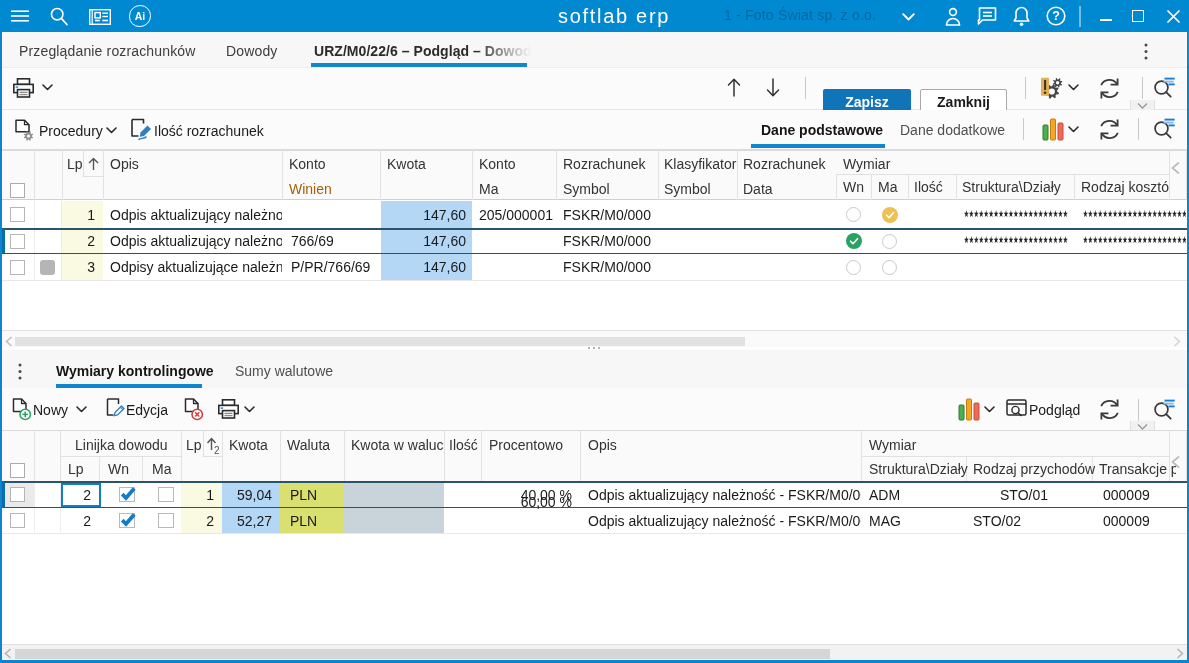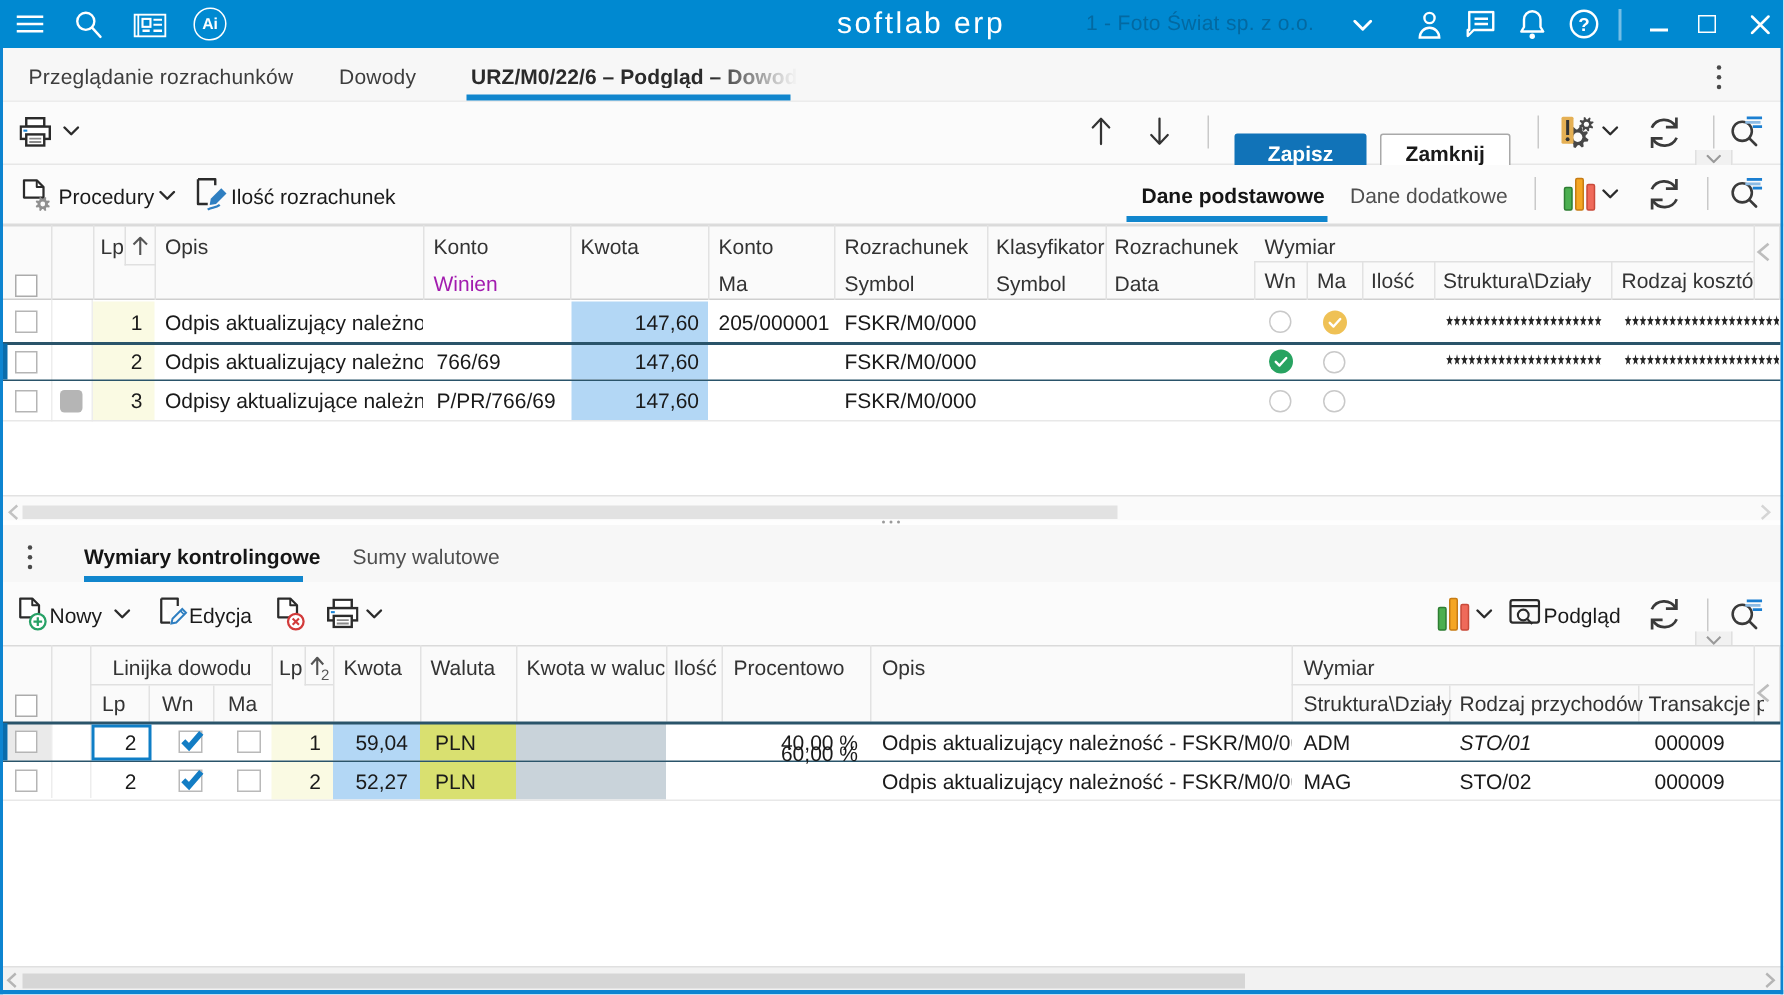--- a/index.html
+++ b/index.html
@@ -219,21 +219,21 @@
     <div class="abs" style="left:1186px;top:150px;width:1px;height:50px;background:#e2e2e2;"></div>
   </div>
 
 <div class="txt" style="left:67px;top:156px;font-size:14px;color:#333;">Lp</div>
 <div class="abs" style="left:83px;top:151px;width:21px;height:26px;border-left:1px solid #e0e0e0;border-bottom:1px solid #e0e0e0;box-sizing:border-box;"></div>
 <svg class="abs" style="left:87px;top:157px" width="13" height="14" viewBox="0 0 13 14">
   <path d="M6.5 13 V2 M2 6 L6.5 1.5 L11 6" fill="none" stroke="#555" stroke-width="1.4" stroke-linejoin="round"></path>
 </svg>
 <div class="txt" style="left:110px;top:156px;font-size:14px;color:#333;">Opis</div>
 <div class="txt" style="left:289px;top:156px;font-size:14px;color:#333;">Konto</div>
-<div class="txt" style="left:289px;top:181px;font-size:14px;color:#a21caf;">Winien</div>
+<div class="txt" style="left:289px;top:181px;font-size:14px;color:#a16207;">Winien</div>
 <div class="txt" style="left:387px;top:156px;font-size:14px;color:#333;">Kwota</div>
 <div class="txt" style="left:479px;top:156px;font-size:14px;color:#333;">Konto</div>
 <div class="txt" style="left:479px;top:181px;font-size:14px;color:#333;">Ma</div>
 <div class="txt" style="left:563px;top:156px;font-size:14px;color:#333;">Rozrachunek</div>
 <div class="txt" style="left:563px;top:181px;font-size:14px;color:#333;">Symbol</div>
 <div class="txt" style="left:664px;top:156px;font-size:14px;color:#333;">Klasyfikator</div>
 <div class="txt" style="left:664px;top:181px;font-size:14px;color:#333;">Symbol</div>
 <div class="txt" style="left:743px;top:156px;font-size:14px;color:#333;">Rozrachunek</div>
 <div class="txt" style="left:743px;top:181px;font-size:14px;color:#333;">Data</div>
 <div class="txt" style="left:843px;top:156px;font-size:14px;color:#333;">Wymiar</div>
@@ -550,21 +550,21 @@
     <div class="abs" style="left:222px;top:482px;width:58px;height:25px;background:#b3d7f5;"></div>
     <div class="abs" style="left:280px;top:482px;width:64px;height:25px;background:#d9e070;"></div>
     <div class="abs" style="left:344px;top:482px;width:100px;height:25px;background:#c9d3da;"></div>
     <div class="txt" style="left:60px;top:486.5px;width:31px;text-align:right;font-size:14px;">2</div>
     <div class="txt" style="left:181px;top:486.5px;width:33px;text-align:right;font-size:14px;">1</div>
     <div class="txt" style="left:222px;top:486.5px;width:50px;text-align:right;font-size:14px;">59,04</div>
     <div class="txt" style="left:290px;top:486.5px;font-size:14px;">PLN</div>
     <div class="txt" style="left:481px;top:486.5px;width:91px;text-align:right;font-size:14px;">40,00 %</div>
     <div class="txt" style="left:588px;top:486.5px;width:273px;overflow:hidden;font-size:14px;">Odpis aktualizujący należność - FSKR/M0/000</div>
     <div class="txt" style="left:869px;top:486.5px;font-size:14px;">ADM</div>
-    <div class="txt" style="left:973px;top:486.5px;font-size:14px;font-style:italic;">STO/01</div>
+    <div class="txt" style="left:1000px;top:486.5px;font-size:14px;">STO/01</div>
     <div class="txt" style="left:1103px;top:486.5px;font-size:14px;">000009</div>
     <div class="abs" style="left:10px;top:487px;width:15px;height:15px;border:1px solid #b5b5b5;background:#fff;box-sizing:border-box;"></div>
     <div class="abs" style="left:119px;top:487px;width:16px;height:15px;border:1px solid #b9b9b9;background:#fff;box-sizing:border-box;"></div>
     <svg class="abs" style="left:119px;top:485px" width="18" height="18" viewBox="0 0 18 18">
       <path d="M3.2 9.2 L7 13 L15.2 3.6" fill="none" stroke="#137dc4" stroke-width="3.8"></path>
     </svg>
     <div class="abs" style="left:157.5px;top:487px;width:16px;height:15px;border:1px solid #b9b9b9;background:#fff;box-sizing:border-box;"></div>
     <div class="abs" style="left:0;top:481px;width:1187px;height:1.5px;background:#2a546a;"></div>
     <div class="abs" style="left:0;top:506.5px;width:1187px;height:1.5px;background:#2a546a;"></div>
     <div class="abs" style="left:0;top:482px;width:5px;height:25px;background:#0a6cab;"></div>

